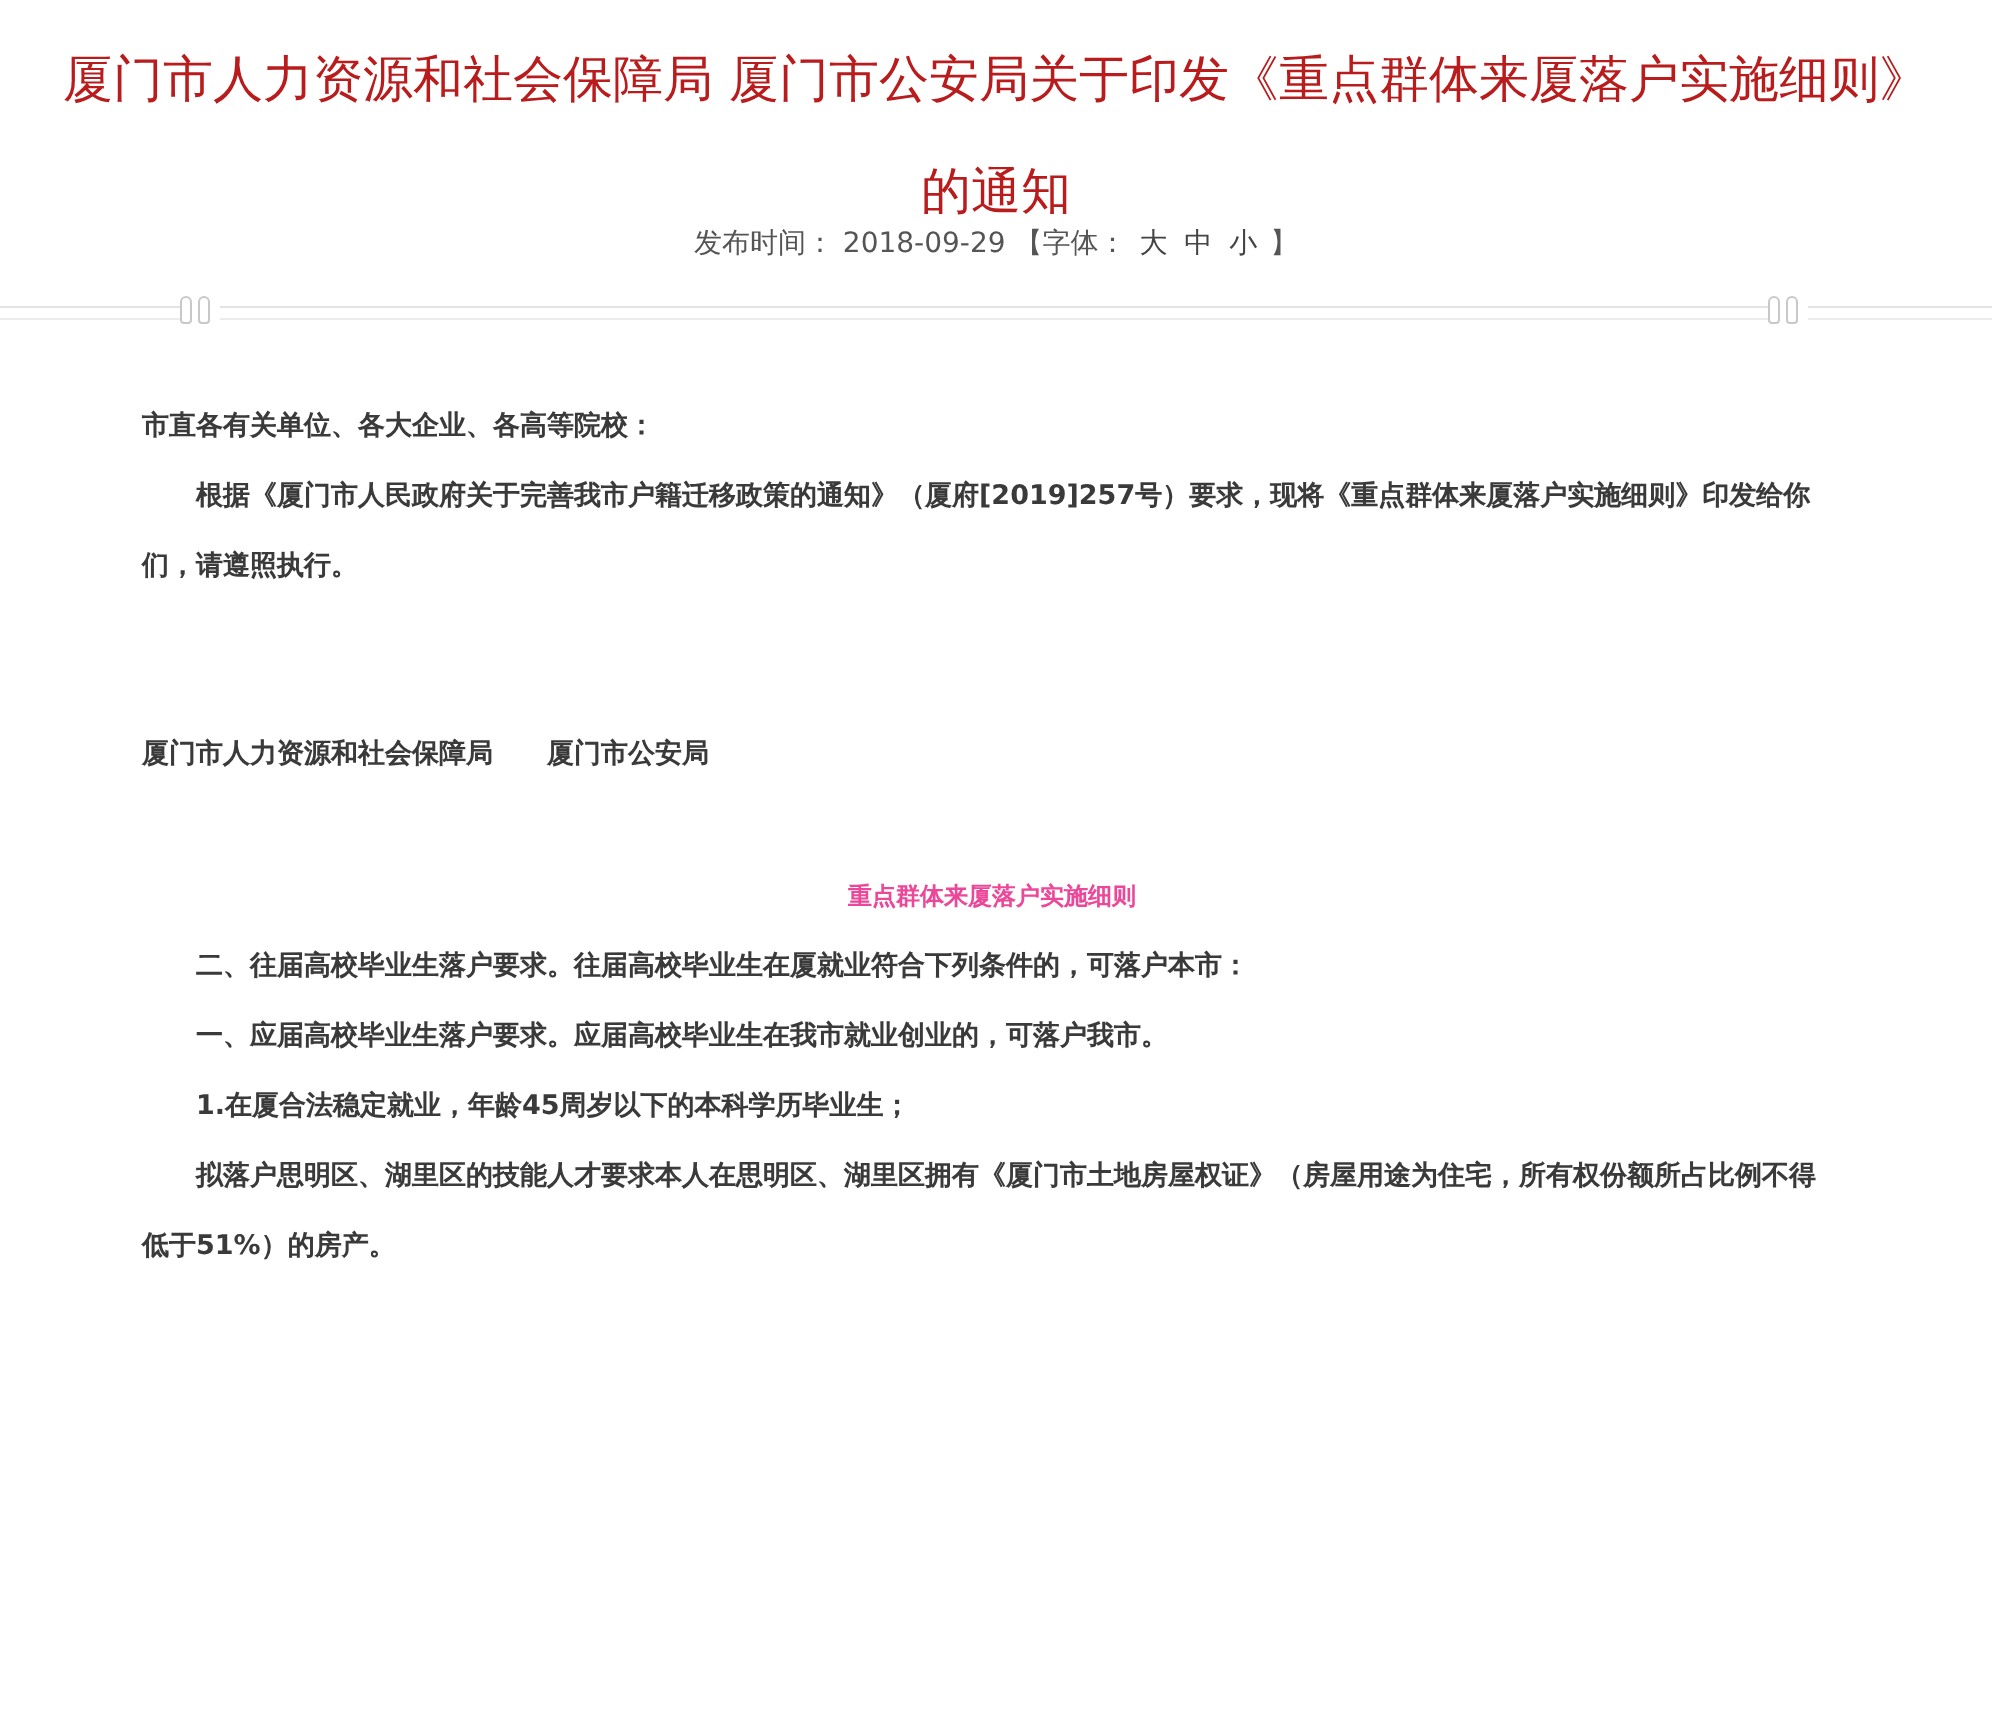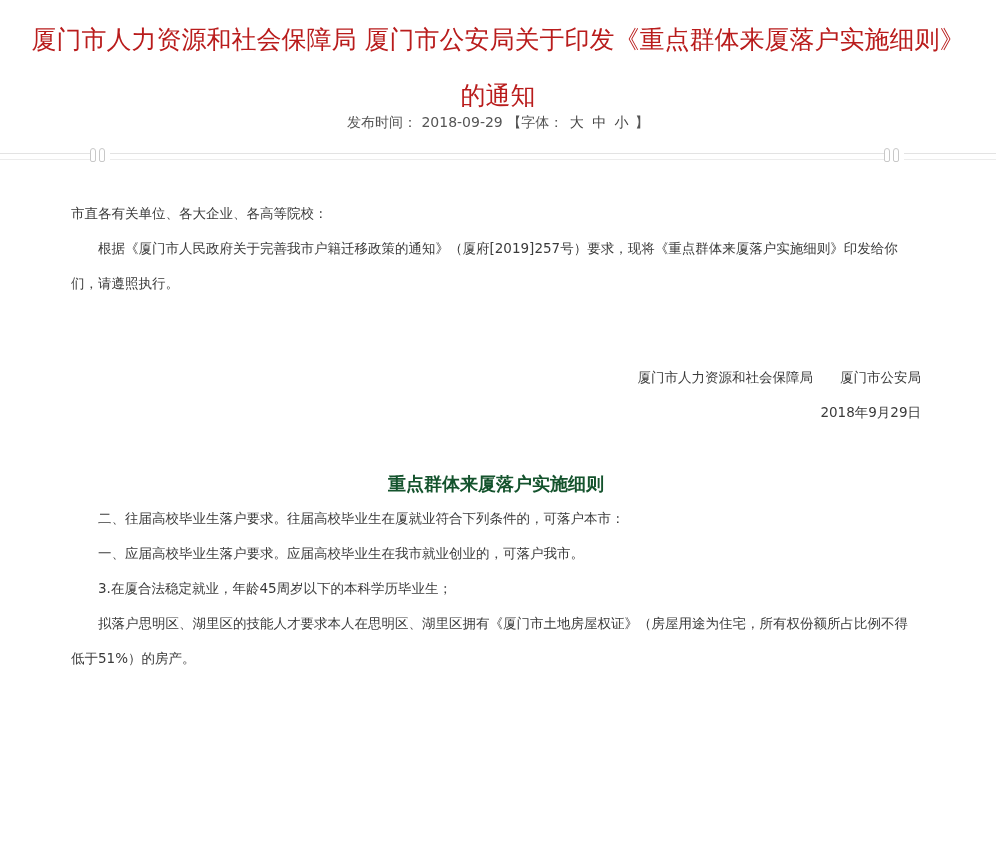--- a/index.html
+++ b/index.html
@@ -30,24 +30,24 @@
     .clip span {
       width: 6px; height: 14px; border: 1px solid #c8c8c8; border-radius: 3px 3px 2px 2px;
       box-sizing: border-box;
     }
     .clip-left { left: 90px; }
     .clip-right { left: 884px; }
     .content {
       position: absolute; left: 71px; width: 850px; top: 196px;
       font-size: 13.5px; line-height: 35px;
     }
-    .content p { margin: 0; }
+    .content p { margin: 0; font-weight: bold; }
     .indent { text-indent: 27px; }
-    .right { text-align: right; }
-    .section-title { text-align: center; font-weight: bold; font-size: 18px; color: #14532d; }
+    .right { text-align: left; }
+    .section-title { text-align: center; font-weight: bold; font-size: 12px; color: #ec4899; }
     .gap1 { height: 35px; }
     .gap-sig { height: 24px; }
     .gap-sec { height: 36px; }
   </style>
 </head>
 <body>
 
 <h1 class="title">厦门市人力资源和社会保障局 厦门市公安局关于印发《重点群体来厦落户实施细则》的通知</h1>
 
 <div class="meta">
@@ -69,20 +69,19 @@
     <span></span>
     <span></span>
   </div>
 
 <div class="content">
   <p>市直各有关单位、各大企业、各高等院校：</p>
   <p class="indent">根据《厦门市人民政府关于完善我市户籍迁移政策的通知》（厦府[2019]257号）要求，现将《重点群体来厦落户实施细则》印发给你们，请遵照执行。</p>
   <div class="gap1"></div>
   <div class="gap-sig"></div>
   <p class="right">厦门市人力资源和社会保障局　　厦门市公安局</p>
-  <p class="right">2018年9月29日</p>
   <div class="gap-sec"></div>
   <p class="section-title">重点群体来厦落户实施细则</p>
   <p class="indent">二、往届高校毕业生落户要求。往届高校毕业生在厦就业符合下列条件的，可落户本市：</p>
   <p class="indent">一、应届高校毕业生落户要求。应届高校毕业生在我市就业创业的，可落户我市。</p>
-  <p class="indent">3.在厦合法稳定就业，年龄45周岁以下的本科学历毕业生；</p>
+  <p class="indent">1.在厦合法稳定就业，年龄45周岁以下的本科学历毕业生；</p>
   <p class="indent">拟落户思明区、湖里区的技能人才要求本人在思明区、湖里区拥有《厦门市土地房屋权证》（房屋用途为住宅，所有权份额所占比例不得低于51%）的房产。</p>
 </div>
 
 </body></html>

